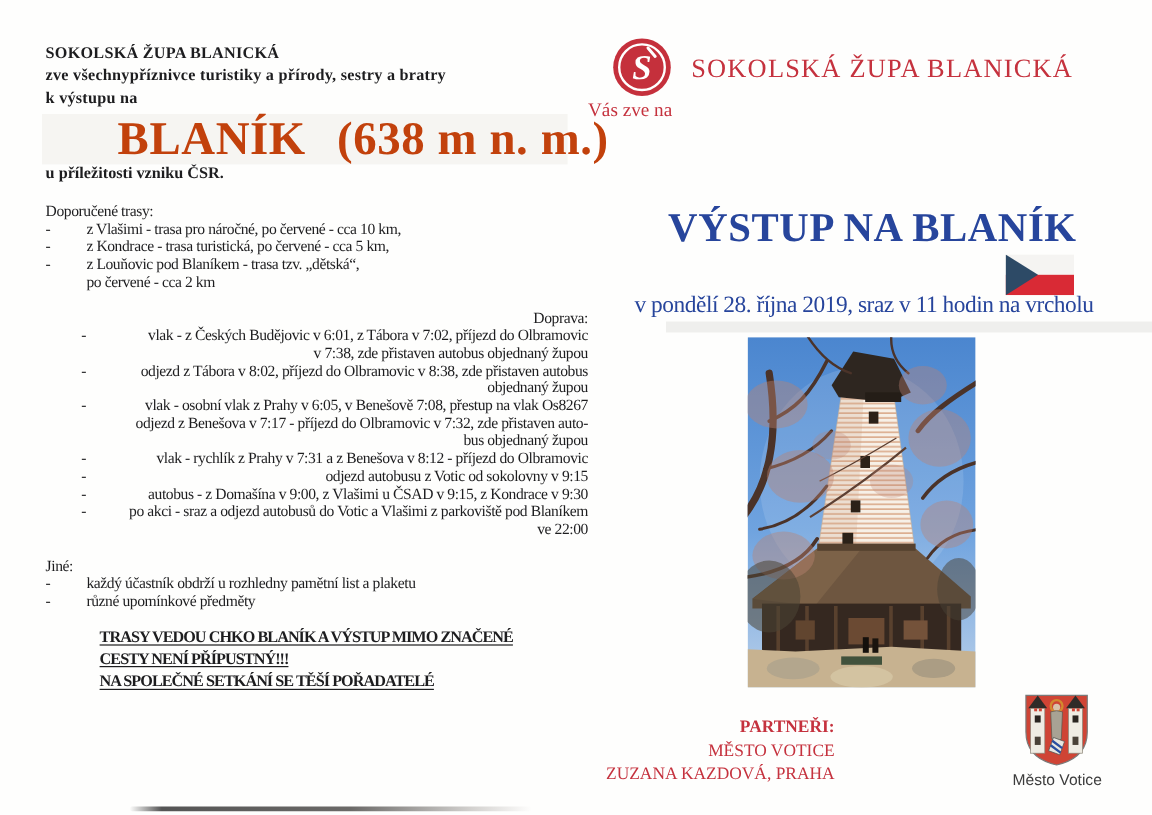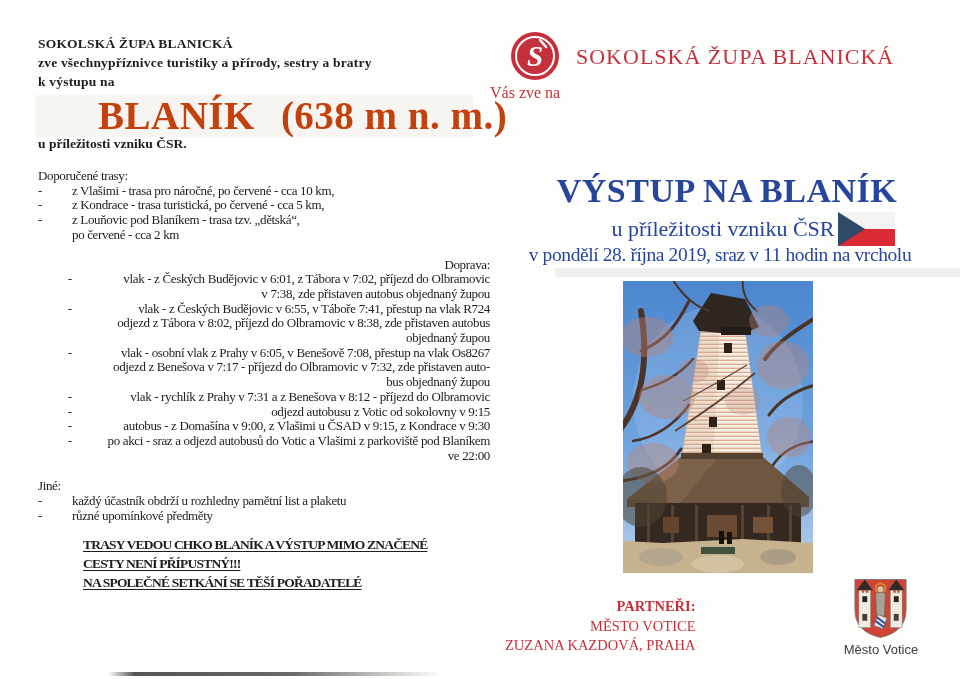--- a/index.html
+++ b/index.html
@@ -92,21 +92,20 @@
       <div class="li">
           <span class="dash">-</span>
           <div class="lt">
             <div class="ln">vlak - z Českých Budějovic v 6:01, z Tábora v 7:02, příjezd do Olbramovic</div>
             <div class="ln">v 7:38, zde přistaven autobus objednaný župou</div>
           </div>
         </div>
       <div class="li">
           <span class="dash">-</span>
           <div class="lt">
-            <div class="ln">vlak - z Českých Budějovic v 6:55, v Táboře 7:41, přestup na vlak R724</div>
             <div class="ln">odjezd z Tábora v 8:02, příjezd do Olbramovic v 8:38, zde přistaven autobus</div>
             <div class="ln">objednaný župou</div>
           </div>
         </div>
       <div class="li">
           <span class="dash">-</span>
           <div class="lt">
             <div class="ln">vlak - osobní vlak z Prahy v 6:05, v Benešově 7:08, přestup na vlak Os8267</div>
             <div class="ln">odjezd z Benešova v 7:17 - příjezd do Olbramovic v 7:32, zde přistaven auto-</div>
             <div class="ln">bus objednaný župou</div>
@@ -167,21 +166,20 @@
     <svg class="sokol-logo" viewBox="0 0 50 50">
       <circle cx="25" cy="25" r="24" fill="#c5303c"></circle>
       <circle cx="25" cy="25" r="19" fill="none" stroke="#ffffff" stroke-width="2"></circle>
       <text x="25" y="35" font-family="Liberation Serif, serif" font-size="29" font-weight="bold" font-style="italic" fill="#ffffff" text-anchor="middle">S</text>
       <path d="M30,9 l6,7" stroke="#ffffff" stroke-width="2.5" stroke-linecap="round"></path>
     </svg>
 
     <div class="org">SOKOLSKÁ ŽUPA BLANICKÁ</div>
     <div class="invite">Vás zve na</div>
     <div class="big-title">VÝSTUP NA BLANÍK</div>
-    <div class="subtitle">u příležitosti vzniku ČSR</div>
 
     <svg class="flag" viewBox="0 0 57 34">
       <rect width="57" height="17" fill="#f5f4f2"></rect>
       <rect y="17" width="57" height="17" fill="#d92a35"></rect>
       <polygon points="0,0 27,17 0,34" fill="#2d4a66"></polygon>
     </svg>
 
     <div class="dateline">v pondělí 28. října 2019, sraz v 11 hodin na vrcholu</div>
 
     <div class="photo-band"></div>

